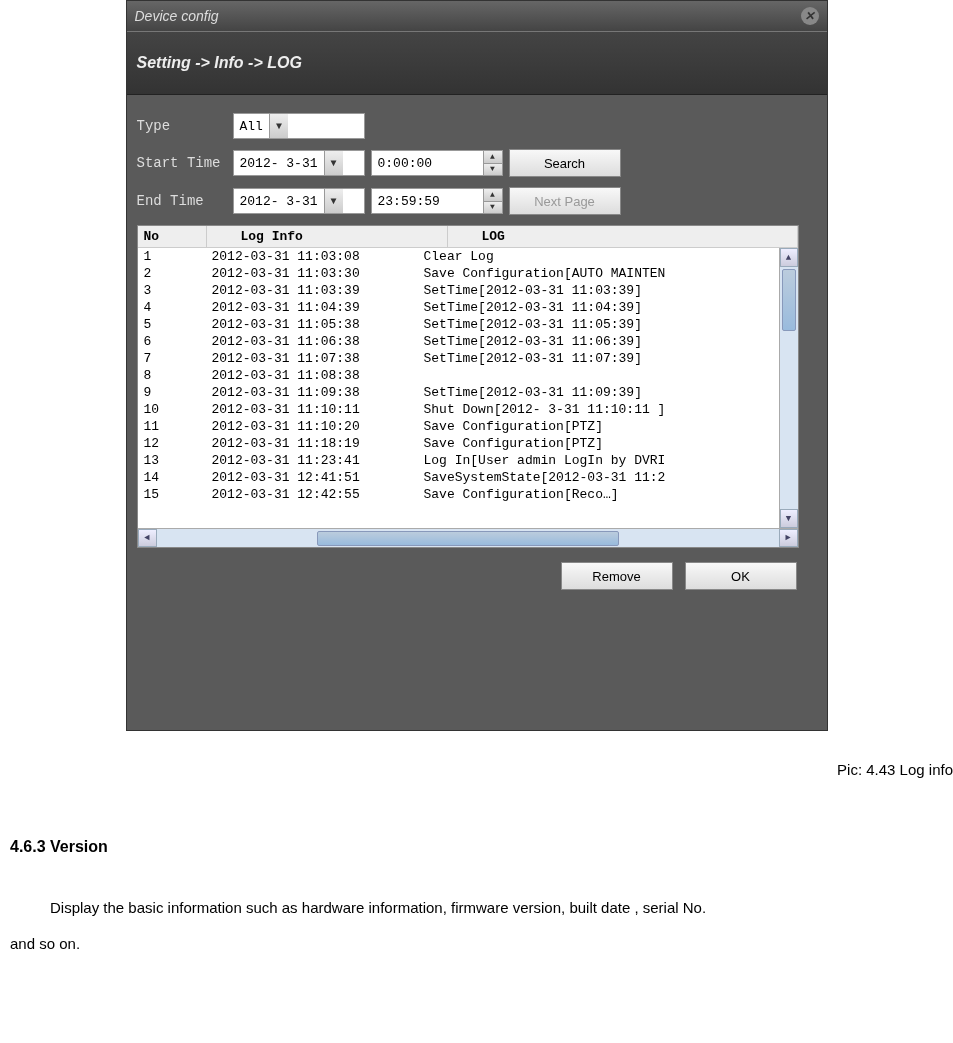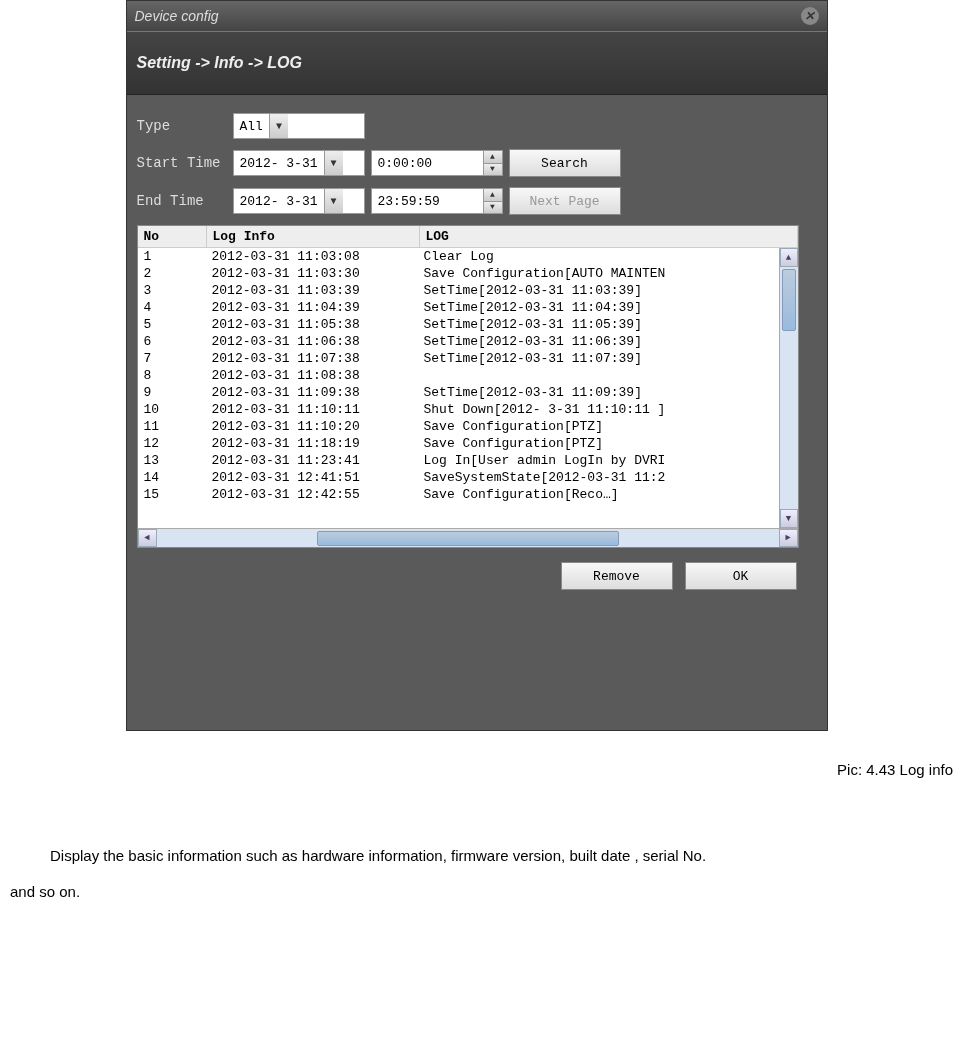--- a/index.html
+++ b/index.html
@@ -95,38 +95,39 @@
     flex:1;background:linear-gradient(#eee,#ccc);
     display:flex;align-items:center;justify-content:center;
     font-size:8px;line-height:1;color:#333;
   }
   .spinner span:first-child{border-bottom:1px solid #999;}
   .btn {
     height: 26px;
     width: 110px;
     background: linear-gradient(#f8f8f8,#ddd);
     border: 1px solid #888;
-    font-family: Liberation Mono, monospace;
+    font-family: Liberation Sans, sans-serif;
     font-size: 13px;
     display:flex;align-items:center;justify-content:center;
   }
   .btn.disabled { color:#999; }
   .log-box {
     background: #fff;
     border: 1px solid #888;
     width: 660px;
     margin: 6px 0 0;
     font-family: "Courier New", monospace;
     font-size: 13px;
     display:flex;flex-direction:column;
   }
   .log-header {
     display:flex;
     background:#eee;
     border-bottom:1px solid #ccc;
+    gap:28px;
   }
   .log-header div{
     padding:3px 6px;
     border-right:1px solid #ccc;
     font-weight:bold;
   }
   .col-no{width:56px;}
   .col-time{width:200px;}
   .col-log{flex:1;}
   .log-rows{
@@ -339,18 +340,19 @@
       <div class="footer-btns">
         <div class="btn">Remove</div>
         <div class="btn">OK</div>
       </div>
 
     </div>
   </div>
 
   <div class="caption">Pic: 4.43 Log info</div>
 
+  <div class="section-head">4.6.3 Version</div>
   <div class="section-body">
     <p>Display the basic information such as hardware information, firmware version, built date , serial No.</p>
     <p class="cont">and so on.</p>
   </div>
 
 </div>
 
 </body></html>

